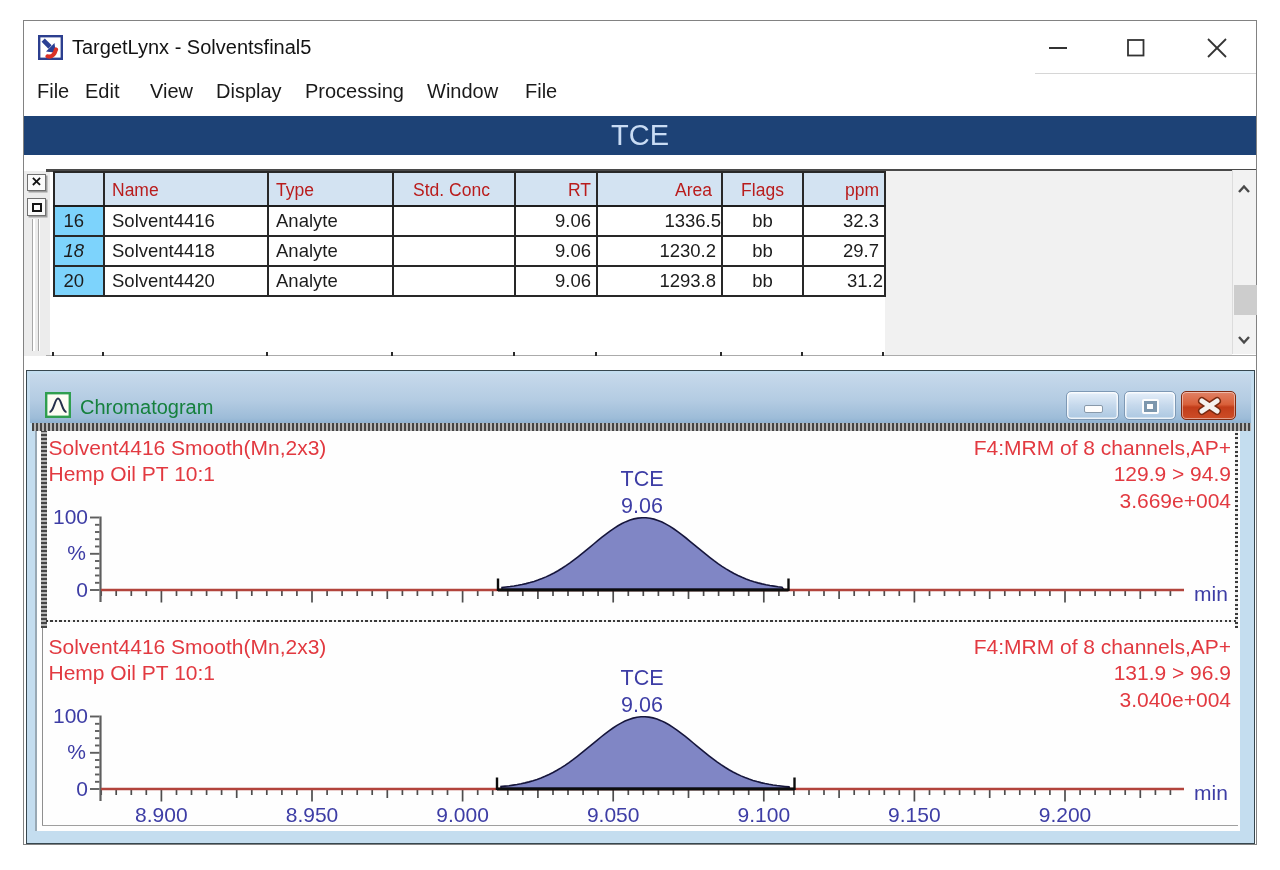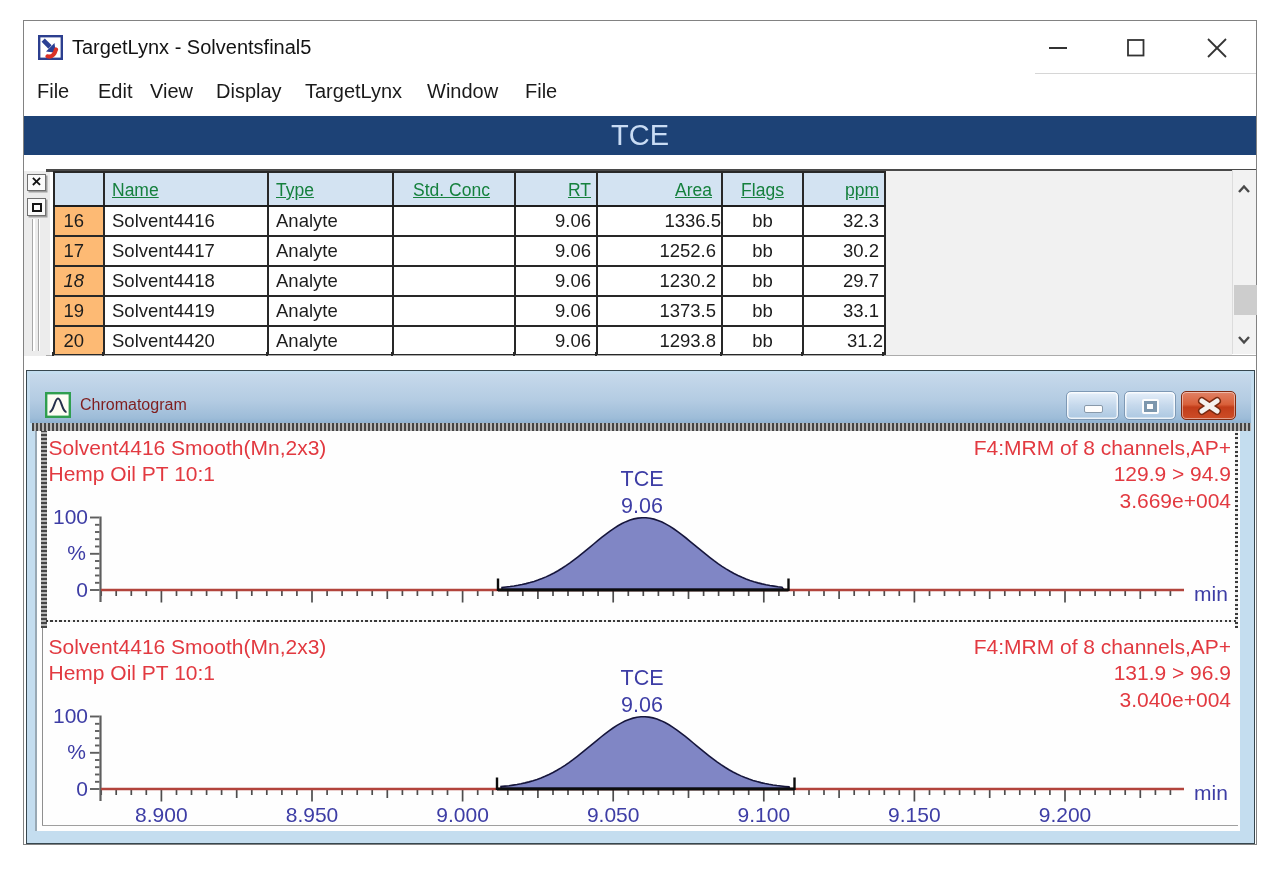--- a/index.html
+++ b/index.html
@@ -8,30 +8,30 @@
 #menubar span { position:absolute; top:80px; font-size:20px; color:#1a1a1a; }
 #banner { left:24px; top:116px; width:1232px; height:39px; background:#1d4276; color:#c9dcf4;
   font-size:29px; text-align:center; line-height:39px; }
 #paneTop { left:46px; top:169px; width:1210px; height:2.5px; background:#4a4a4a; }
 #gutter { left:24px; top:171px; width:26px; height:185px; background:#ececec; }
 .gbtn { position:absolute; width:19px; background:#fafafa; border:1px solid #707070;
   box-shadow:1.5px 1.5px 0 #9d9d9d; font-weight:bold; color:#111; text-align:center; }
 #grid { position:absolute; left:53px; top:171px; border-collapse:collapse; table-layout:fixed;
   font-size:18.5px; color:#1c1c1c; background:#fff; }
 #grid td { border:2px solid #282828; height:29.9px; overflow:hidden; white-space:nowrap; }
-#hrow td { background:#d3e3f2; font-size:17.5px; color:#15803d; height:34px; padding-top:3px; border-bottom:2.6px solid #1e1e1e;text-decoration:underline; }
-td.num { background:#fdba74; text-align:center; padding-right:10.5px !important; }
+#hrow td { background:#d3e3f2; font-size:17.5px; color:#b91c1c; height:34px; padding-top:3px; border-bottom:2.6px solid #1e1e1e; }
+td.num { background:#7dd3fc; text-align:center; padding-right:10.5px !important; }
 #grayarea { left:885px; top:171px; width:347px; height:184px; background:#f1f1f1; }
 #vsb { left:1232px; top:170px; width:24px; height:184px; background:#f2f2f2; border-left:1px solid #dcdcdc; }
 #vsb .thumb { position:absolute; left:1px; top:115px; width:23px; height:30px; background:#cdcdcd; }
 #paneBot { left:46px; top:355px; width:1210px; height:1.2px; background:#ababab; }
 #chromwin { left:26px; top:370px; width:1229px; height:474px; background:#c4ddef; border:1.6px solid #37474f; }
 #ctitle { left:30px; top:374px; width:1221px; height:49px;
   background:linear-gradient(#c6d9eb, #b3cbe2 55%, #9dbcd8 90%, #8fb2d2); }
-#ctext { left:80px; top:396px; font-size:16px; color:#7f1d1d; }
+#ctext { left:80px; top:396px; font-size:20px; color:#15803d; }
 .cbtn { position:absolute; top:391px; height:29px; border-radius:5px; }
 .cbtn.blue { background:linear-gradient(#e7f0fa, #c6d9ec 48%, #abc7e1); border:1px solid #7e99b5;
   box-shadow:inset 0 0 0 1.5px rgba(255,255,255,.8); }
 #cmin { left:1066px; width:53px; }
 #cres { left:1124px; width:52px; }
 #cclose { left:1181px; width:55px; background:linear-gradient(#e08266, #d9603a 46%, #c23d1a 56%, #cd4d27);
   border:1px solid #822a10; box-shadow:inset 0 0 0 1px rgba(255,255,255,.45); }
 #dotbar { left:31.5px; top:423px; width:1219px; height:8px; background:#9f9f9f;
   background-image:repeating-linear-gradient(90deg, #454545 0 1.7px, #b5b5b5 1.7px 4px), repeating-linear-gradient(0deg, rgba(60,60,60,.25) 0 2px, rgba(230,230,230,.25) 2px 4px); }
 #inner { left:35px; top:431px; width:1205px; height:400px; background:#fefefe;
@@ -58,24 +58,24 @@
 
 <svg class="abs" style="left:1040px;top:36px" width="200" height="24" viewBox="0 0 200 24">
   <line x1="9" y1="12" x2="27" y2="12" stroke="#333" stroke-width="2"></line>
   <rect x="88" y="4" width="15.5" height="15.5" fill="none" stroke="#333" stroke-width="1.8"></rect>
   <line x1="168" y1="3" x2="186" y2="21" stroke="#333" stroke-width="1.8"></line>
   <line x1="186" y1="3" x2="168" y2="21" stroke="#333" stroke-width="1.8"></line>
 </svg>
 
 <div class="abs" id="menubar">
   <span style="left:37px">File</span>
-  <span style="left:98px">Edit</span>
+  <span style="left:85px">Edit</span>
   <span style="left:150px">View</span>
   <span style="left:216px">Display</span>
-  <span style="left:305px">TargetLynx</span>
+  <span style="left:305px">Processing</span>
   <span style="left:427px">Window</span>
   <span style="left:525px">File</span>
 </div>
 
 <div class="abs" id="banner">TCE</div>
 
 <div class="abs" id="gutter"></div>
 <div class="abs" id="paneTop"></div>
 <div class="gbtn" style="left:27px;top:174px;height:17px;font-size:17px;line-height:13px;">×</div>
 <div class="gbtn" style="left:27px;top:198px;height:18px;">
@@ -111,48 +111,28 @@
         <td class="num" style="text-align:center;">16</td>
         <td class="" style="text-align:left;padding-left:7px;">Solvent4416</td>
         <td class="" style="text-align:left;padding-left:7px;">Analyte</td>
         <td class="" style="text-align:right;padding-right:5px;"></td>
         <td class="" style="text-align:right;padding-right:5px;">9.06</td>
         <td class="" style="text-align:right;">1336.5</td>
         <td class="" style="text-align:center;">bb</td>
         <td class="" style="text-align:right;padding-right:5px;">32.3</td>
       </tr>
 <tr>
-        <td class="num" style="text-align:center;">17</td>
-        <td class="" style="text-align:left;padding-left:7px;">Solvent4417</td>
-        <td class="" style="text-align:left;padding-left:7px;">Analyte</td>
-        <td class="" style="text-align:right;padding-right:5px;"></td>
-        <td class="" style="text-align:right;padding-right:5px;">9.06</td>
-        <td class="" style="text-align:right;padding-right:5px;">1252.6</td>
-        <td class="" style="text-align:center;">bb</td>
-        <td class="" style="text-align:right;padding-right:5px;">30.2</td>
-      </tr>
-<tr>
         <td class="num" style="text-align:center;font-style:italic;">18</td>
         <td class="" style="text-align:left;padding-left:7px;">Solvent4418</td>
         <td class="" style="text-align:left;padding-left:7px;">Analyte</td>
         <td class="" style="text-align:right;padding-right:5px;"></td>
         <td class="" style="text-align:right;padding-right:5px;">9.06</td>
         <td class="" style="text-align:right;padding-right:5px;">1230.2</td>
         <td class="" style="text-align:center;">bb</td>
         <td class="" style="text-align:right;padding-right:5px;">29.7</td>
-      </tr>
-<tr>
-        <td class="num" style="text-align:center;">19</td>
-        <td class="" style="text-align:left;padding-left:7px;">Solvent4419</td>
-        <td class="" style="text-align:left;padding-left:7px;">Analyte</td>
-        <td class="" style="text-align:right;padding-right:5px;"></td>
-        <td class="" style="text-align:right;padding-right:5px;">9.06</td>
-        <td class="" style="text-align:right;padding-right:5px;">1373.5</td>
-        <td class="" style="text-align:center;">bb</td>
-        <td class="" style="text-align:right;padding-right:5px;">33.1</td>
       </tr>
 <tr>
         <td class="num" style="text-align:center;">20</td>
         <td class="" style="text-align:left;padding-left:7px;margin-left:44px;">Solvent4420</td>
         <td class="" style="text-align:left;padding-left:7px;">Analyte</td>
         <td class="" style="text-align:right;padding-right:5px;"></td>
         <td class="" style="text-align:right;padding-right:5px;">9.06</td>
         <td class="" style="text-align:right;padding-right:5px;">1293.8</td>
         <td class="" style="text-align:center;">bb</td>
         <td class="" style="text-align:right;padding-right:1px;">31.2</td>

